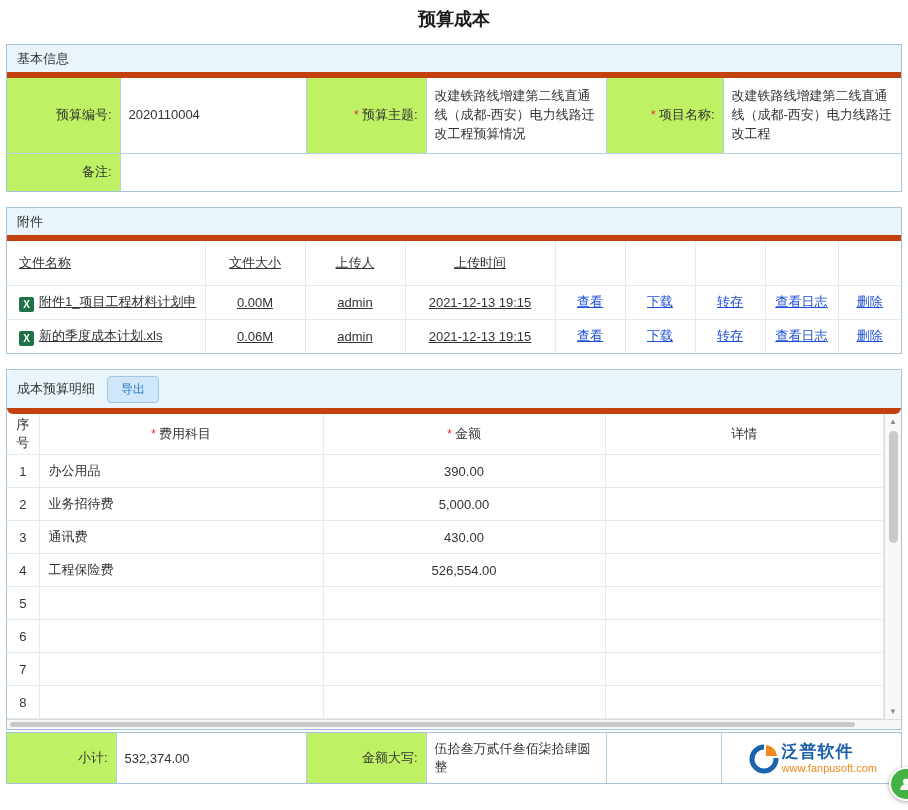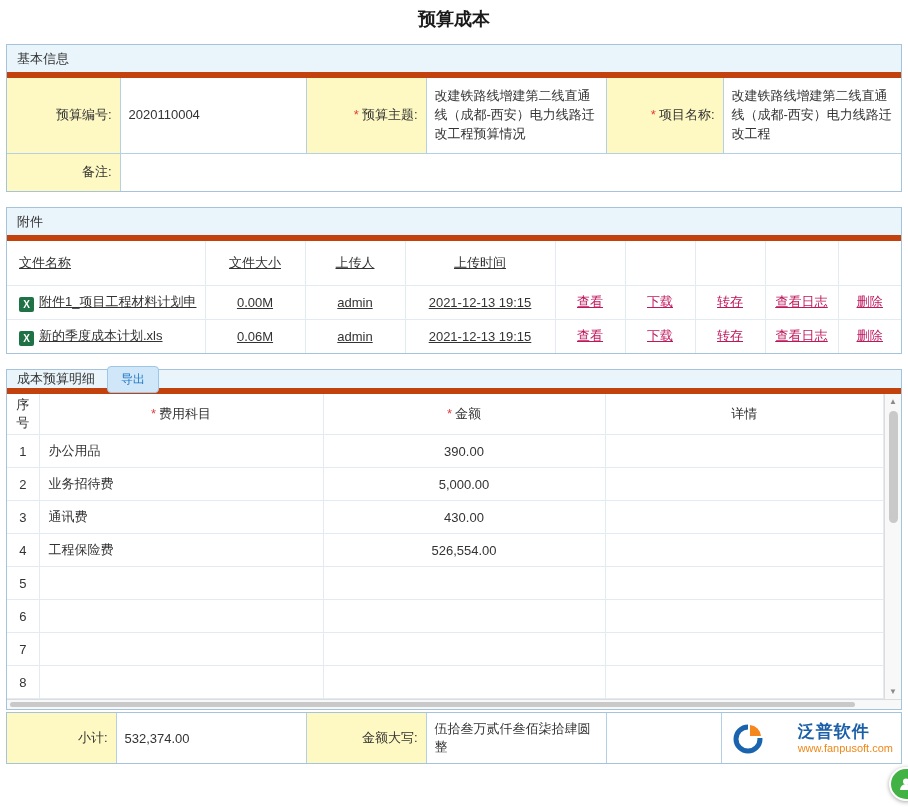--- a/index.html
+++ b/index.html
@@ -21,38 +21,38 @@
   
   table.grid { width:100%; border-collapse:collapse; table-layout:fixed; }
   table.grid td, table.grid th { border:1px solid #b3d0e6; padding:4px 8px; vertical-align:middle; font-weight:normal; }
   table.grid tr:first-child > * { border-top:none; }
   table.grid tr > *:first-child { border-left:none; }
   table.grid tr > *:last-child { border-right:none; }
   table.grid tr:last-child > * { border-bottom:none; }
 
   
   .info td { line-height:1.45; word-break:break-all; }
-  .lbl { background:#fef9c3; text-align:right; }
+  .lbl { background:#bef264; text-align:right; }
   .r1 td { height:75px; }
   .r2 td { height:38px; }
 
   
   table.att td, table.att th { border-color:#e2ebf2; text-align:center; height:34px;text-decoration:underline; }
   table.att tr.att-hd > th { height:44px;text-align:center; }
   .cell-left { text-align:left !important; padding-left:12px !important; }
   .xls-icon {
     display:inline-block; width:15px; height:15px; background:#1f7246; color:#fff;
     font-size:10px; font-weight:bold; line-height:15px; text-align:center;
     border-radius:2px; margin-right:5px; vertical-align:-2px;
   }
-  .lnk { color:#be185d; text-decoration:underline; cursor:pointer; }
+  .lnk { color:#1d4ed8; text-decoration:underline; cursor:pointer; }
 
   
   .detail-panel { margin-bottom:2px; }
-  .detail-hd { height:24px; }
+  .detail-hd { height:44px;border-radius:6px; }
   .export-btn {
     background:#cfe7f8; border:1px solid #9ec7e6; color:#2178c4; font-size:12px;
     padding:4px 13px; border-radius:4px; cursor:pointer; font-family:inherit;
   }
   .detail-body { display:flex; }
   table.det { width:877px; border-collapse:collapse; table-layout:fixed; }
   table.det td, table.det th { border:1px solid #e2ebf2; padding:2px 9px; font-weight:normal; height:33px; }
   table.det thead th { height:32px; text-align:center; }
   table.det tr:first-child > * { border-top:none; }
   table.det tr > *:first-child { border-left:none; }
@@ -64,21 +64,21 @@
   .vthumb { width:9px; height:112px; background:#c9c9c9; border-radius:5px; margin-top:2px; cursor:pointer; }
   .vspacer { flex:1; }
   .hscroll { height:10px; border-top:1px solid #dcdcdc; background:#f8f8f8; position:relative; }
   .hthumb { position:absolute; left:3px; top:2px; height:5px; width:845px; background:#c9c9c9; border-radius:3px; cursor:pointer; }
 
   
   .summary-panel { margin-bottom:0; }
   table.sum td { height:50px; }
   .words { line-height:1.35; }
   .logo-cell { padding:2px 8px !important; }
-  .brand { display:flex; align-items:center; justify-content:space-between; }
+  .brand { display:flex; align-items:center; justify-content:center; }
   .brand-name { color:#1a5fa8; font-weight:bold; font-size:17px; letter-spacing:1px; line-height:1.15; }
   .brand-url { color:#ef8818; font-size:11px; }
 
   .float-service {
     position:absolute; right:-15px; top:767px; width:34px; height:34px; border-radius:50%;
     background:#43b244; border:2px solid #fff; box-shadow:0 1px 4px rgba(0,0,0,.35);
     display:flex; align-items:center; justify-content:center; cursor:pointer;
   }
 </style>
 </head>

